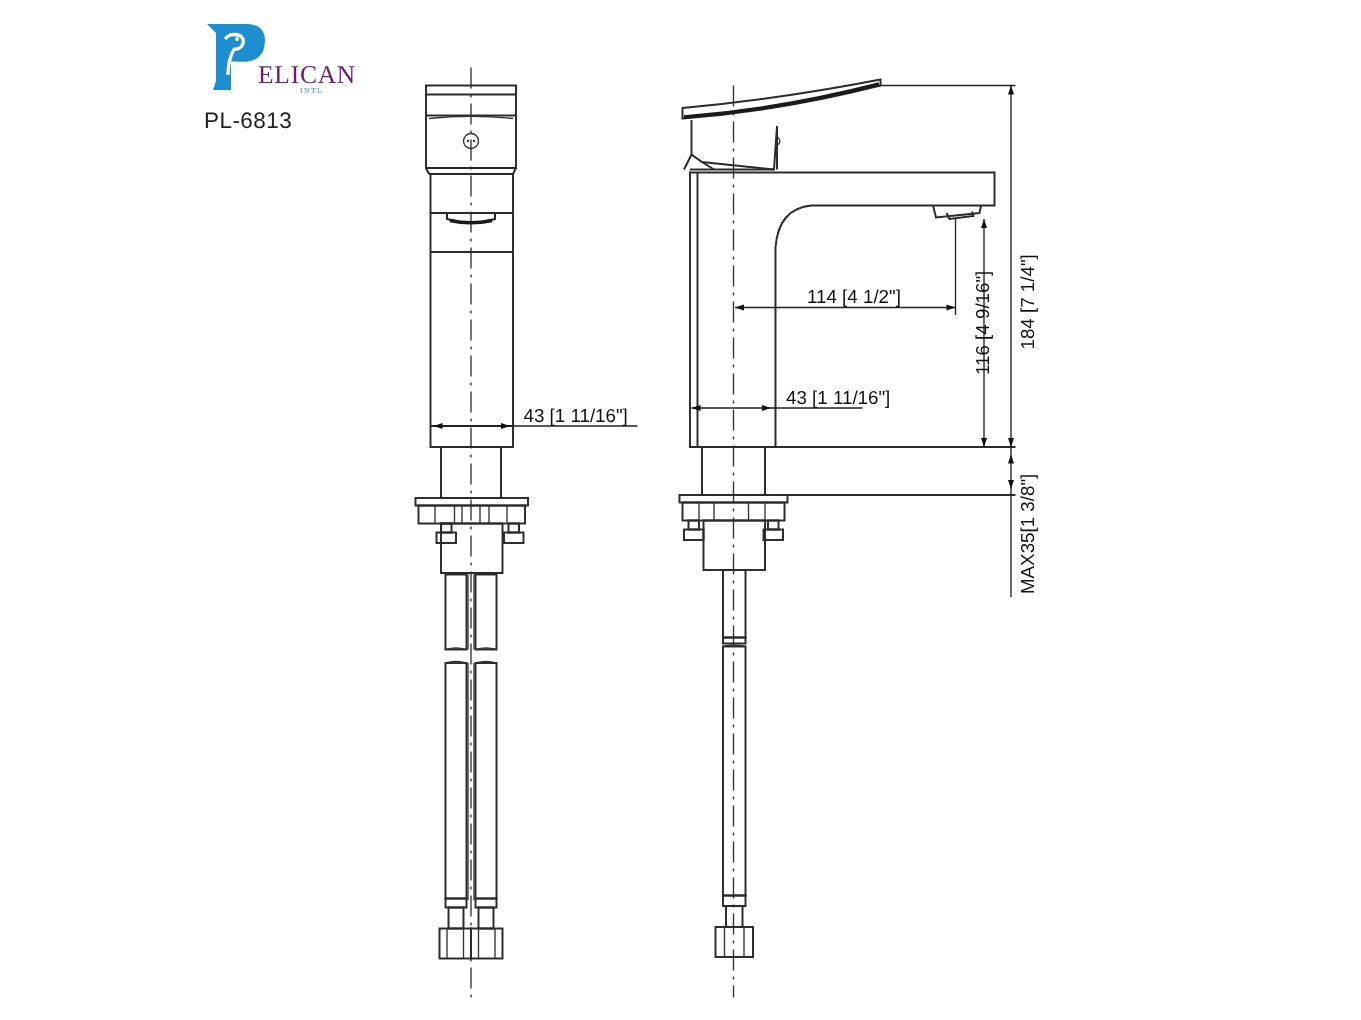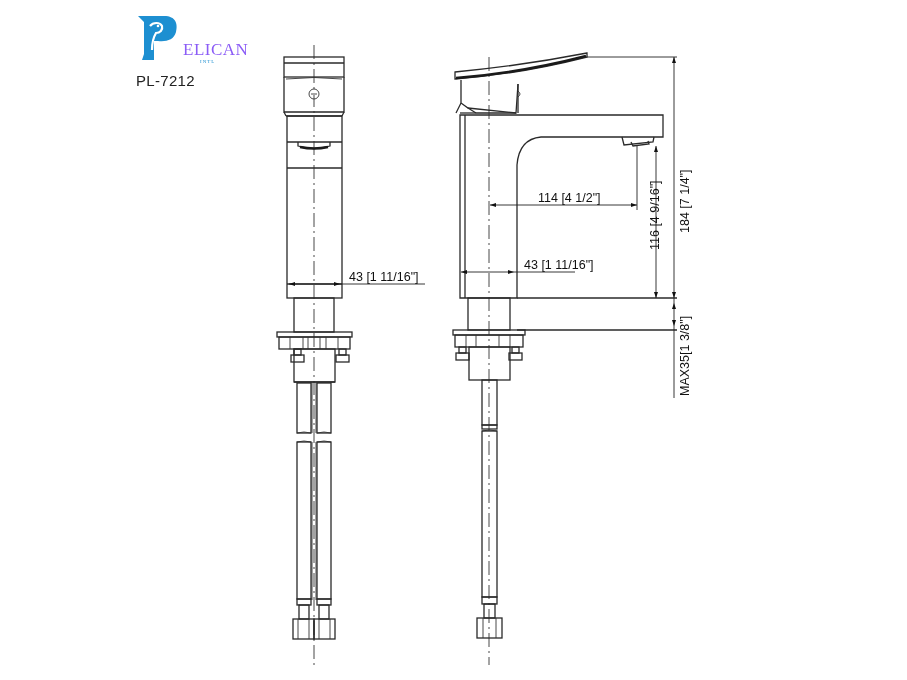--- a/index.html
+++ b/index.html
@@ -1,19 +1,19 @@
 <!DOCTYPE html>
 <html><head>
   <meta charset="utf-8">
   <style>
     html, body { margin: 0; padding: 0; background: #ffffff; }
     body { width: 907px; height: 680px; position: relative; overflow: hidden; font-family: "Liberation Sans", sans-serif; }
     #canvas { position: absolute; left: 0; top: 0; width: 907px; height: 680px; }
     .logo-p { position: absolute; left: 136px; top: 14px; width: 44px; height: 48px; }
-    .logo-word { position: absolute; left: 183px; top: 40px; font-family: "Liberation Serif", serif; font-size: 17px; letter-spacing: 0.5px; color: #8b5cf6; }
+    .logo-word { position: absolute; left: 172px; top: 40px; font-family: "Liberation Serif", serif; font-size: 17px; letter-spacing: 0.5px; color: #701a75; }
     .logo-intl { position: absolute; left: 200px; top: 59px; font-family: "Liberation Serif", serif; font-size: 5px; letter-spacing: 1px; color: #1d8fd1; }
     .model { position: absolute; left: 136px; top: 72px; font-size: 15px; color: #222222; letter-spacing: 0.3px; }
     svg text { font-family: "Liberation Sans", sans-serif; fill: #111111; }
     .ln { stroke: #2a2a2a; stroke-width: 1.3; fill: none; }
     .thin { stroke: #333333; stroke-width: 0.9; fill: none; }
     .ctr { stroke: #333333; stroke-width: 0.9; fill: none; stroke-dasharray: 14 4 2 4; }
     .dim { stroke: #222222; stroke-width: 0.9; fill: none; }
     .thick { stroke: #1a1a1a; stroke-width: 2.4; fill: none; }
     .arrow { fill: #111111; stroke: none; }
   </style>
@@ -22,21 +22,21 @@
 
 <div>
   <svg class="logo-p" viewBox="0 0 44 48">
     <path d="M2 2 H28 C40 2 42 10 40 18 C38 26 30 28 22 27 L18 27 L18 46 L6 46 L8 40 L8 8 Z" fill="#1d8fd1"></path>
     <path d="M14 12 C17 8 24 8 26 12 C27 16 24 19 20 19 C17 24 16 30 16 36" stroke="#ffffff" stroke-width="2.2" fill="none"></path>
     <circle cx="22" cy="12" r="1.3" fill="#ffffff"></circle>
   </svg>
   <span class="logo-word">ELICAN</span>
   <span class="logo-intl">INTL</span>
 </div>
-<div class="model">PL-7212</div>
+<div class="model">PL-6813</div>
 
 <svg id="canvas" viewBox="0 0 907 680">
 
   <g>
 
     <line class="ctr" x1="314" y1="45" x2="314" y2="665"></line>
 
     <rect class="ln" x="284" y="57" width="60" height="20"></rect>
     <line class="ln" x1="284" y1="63" x2="344" y2="63"></line>
     <path class="ln" d="M284 77 L284 112 L344 112 L344 77"></path>

